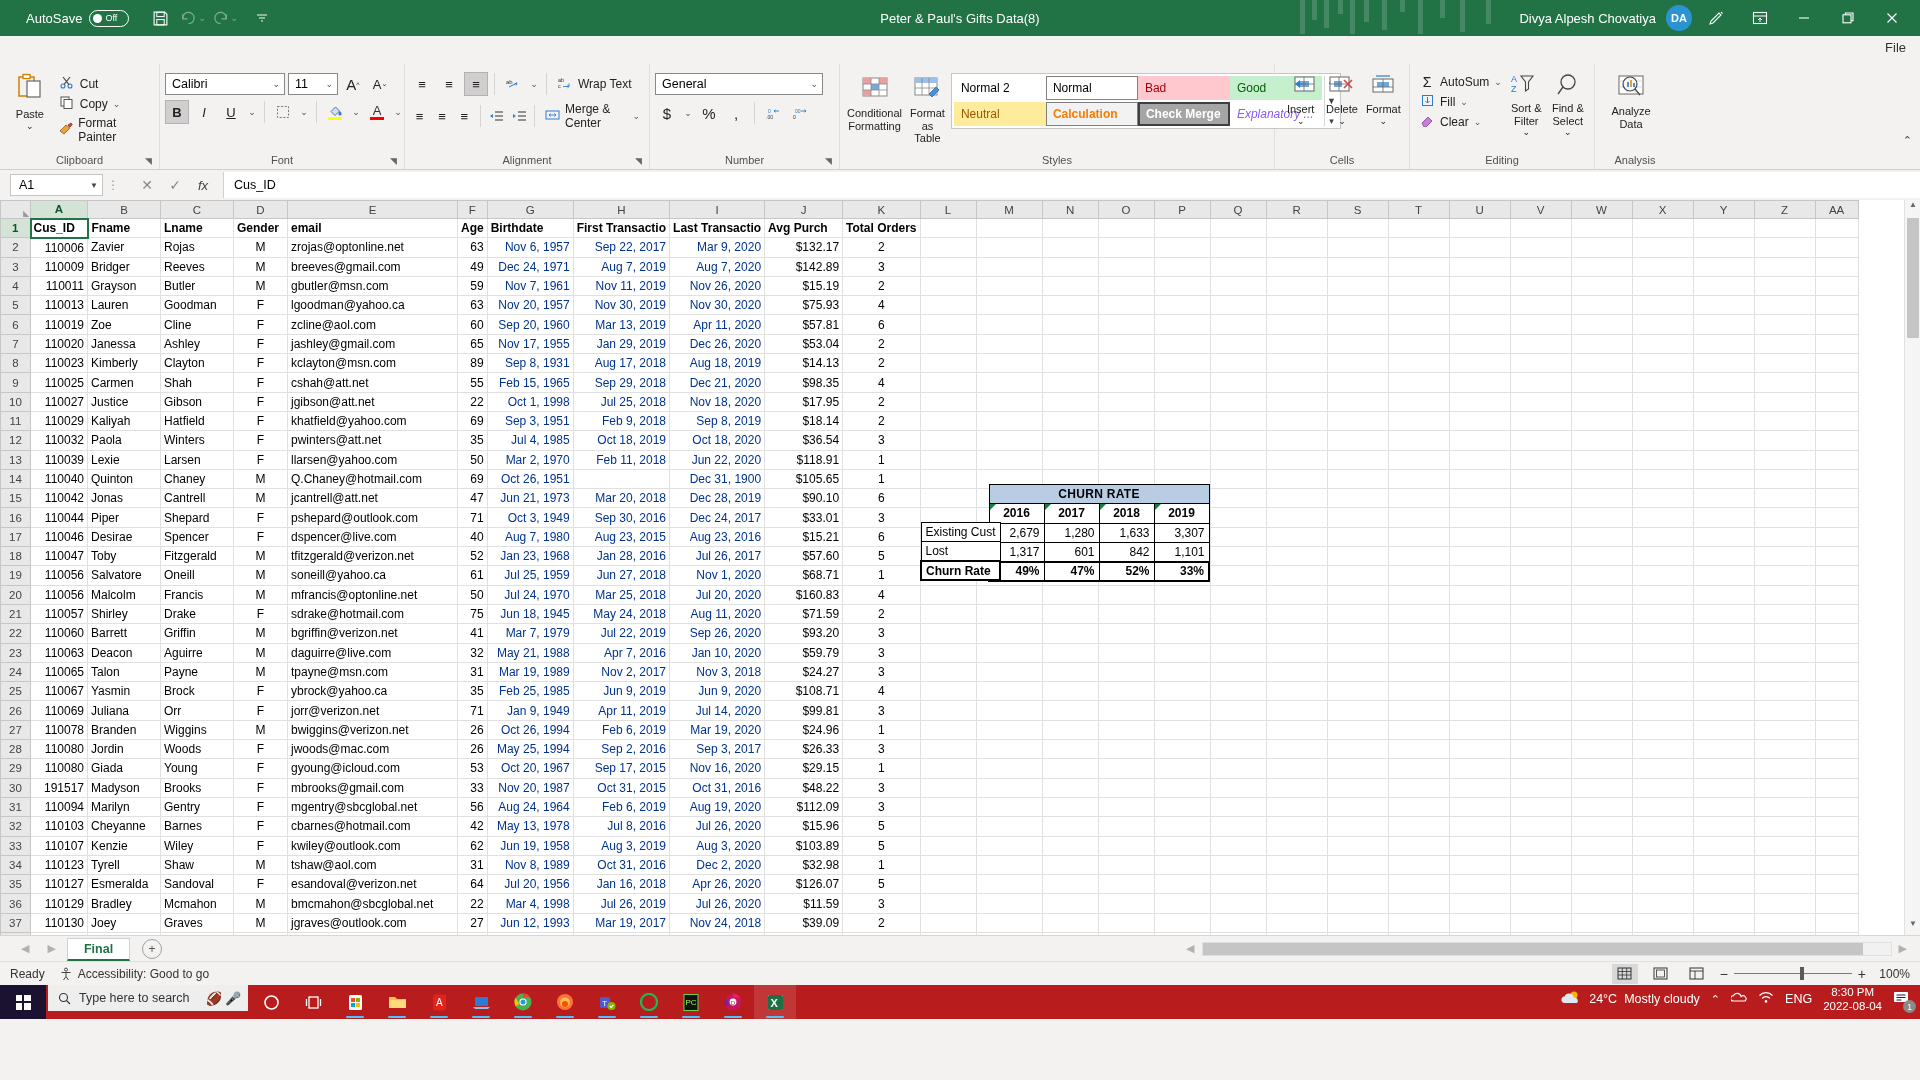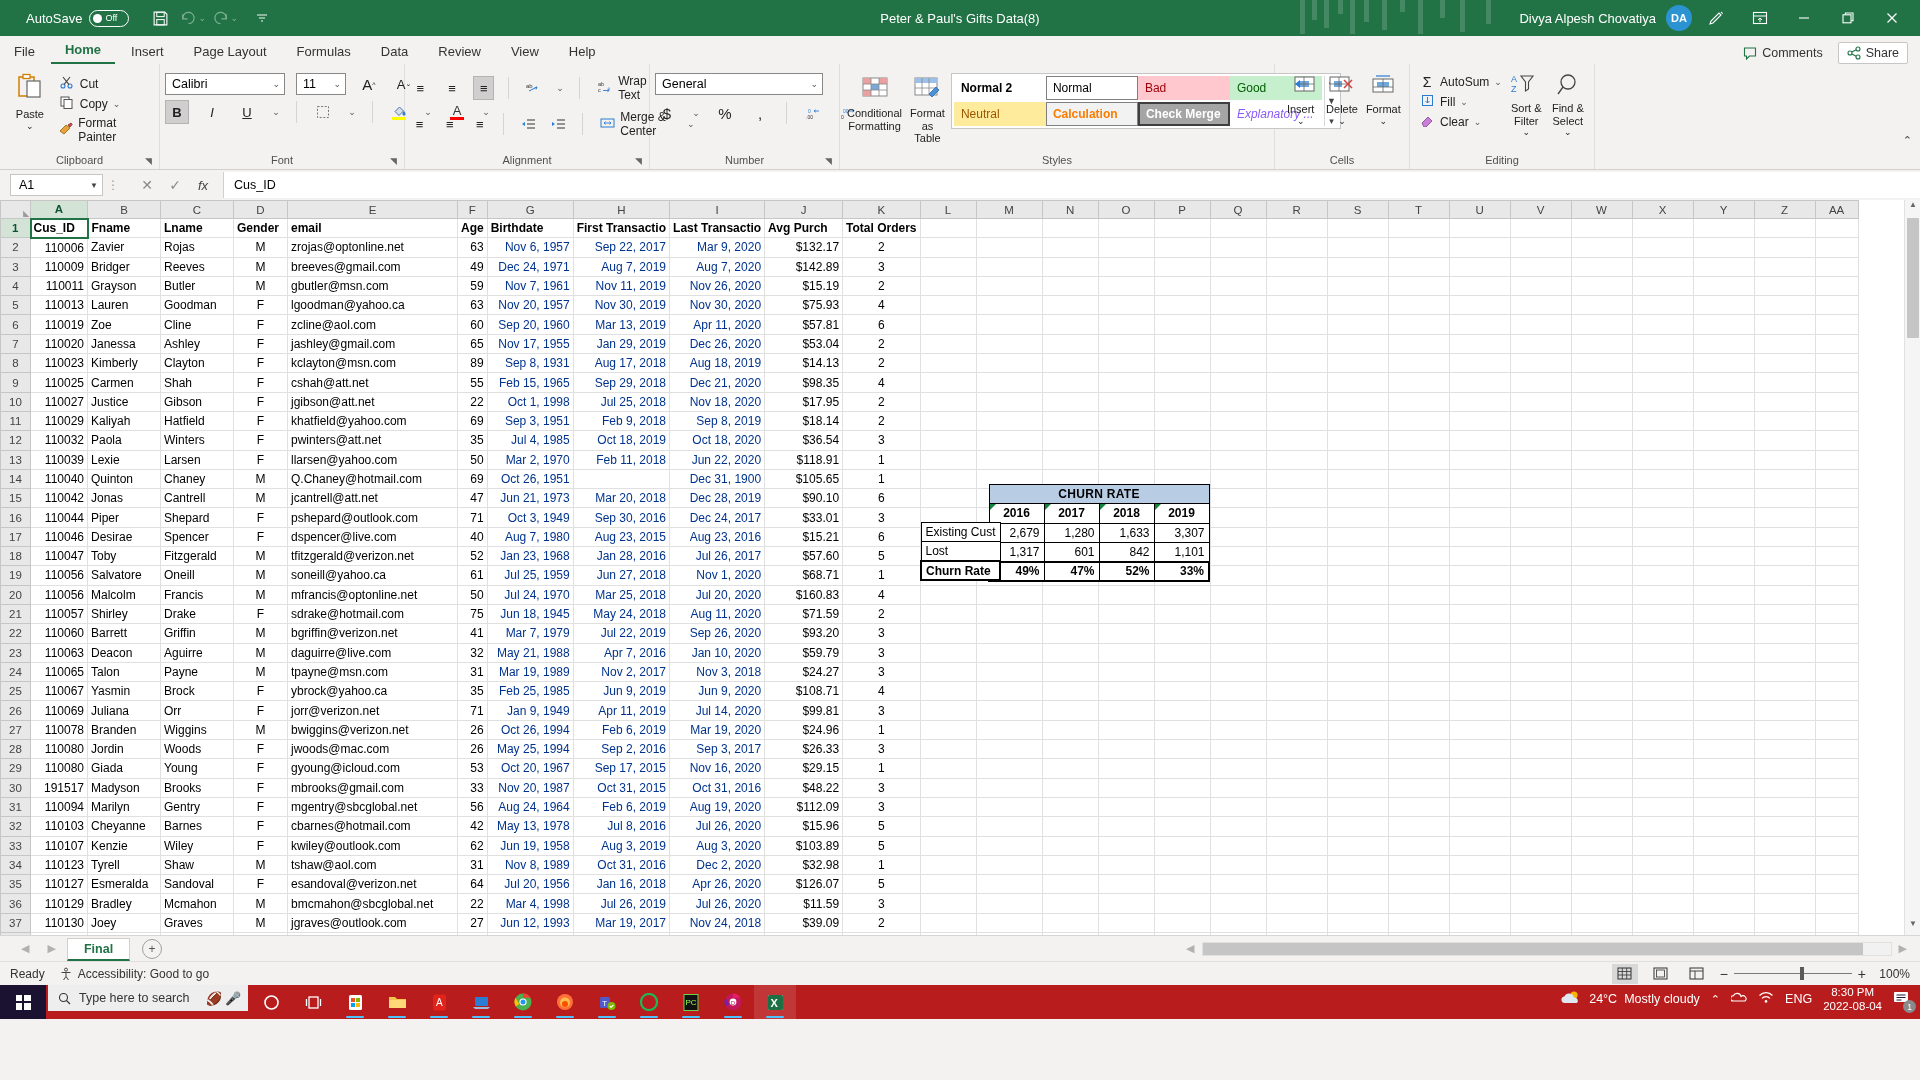--- a/index.html
+++ b/index.html
@@ -34,50 +34,50 @@
   .user-name { font-size:13px; margin-right:6px; }
   .avatar {
     width:26px;height:26px;border-radius:50%;background:#2b93d1;color:#fff;
     font-size:11px;display:flex;align-items:center;justify-content:center;font-weight:bold;
   }
   .wbtn { width:40px;height:30px;display:flex;align-items:center;justify-content:center;font-size:14px;}
   
   .deco { position:absolute; right:330px; top:0; width:300px; height:36px; overflow:hidden; opacity:.16;}
   .deco i { position:absolute; background:#fff; width:5px; top:-6px; height:40px; display:block;}
   
-  .tabsbar { height:28px; background:#f3f2f1; display:flex; align-items:flex-end; gap:2px;}
+  .tabsbar { height:28px; background:#f3f2f1; display:flex; align-items:flex-end; padding-left:8px; gap:2px;flex-direction:column;}
   .tab { padding:4px 14px 5px; font-size:13px; color:#333; cursor:default; border-radius:3px 3px 0 0;}
   .tab.active { color:#217346; font-weight:bold; border-bottom:2.5px solid #217346; }
   .tabs-right { margin-left:auto; display:flex; gap:6px; padding-right:12px; align-items:center;}
   .tr-btn { display:flex; align-items:center; gap:5px; font-size:12.5px; color:#333; padding:3px 8px; border:1px solid transparent;}
   .tr-btn.share { border:1px solid #c8c6c4; border-radius:2px; background:#fff;}
   
   .ribbon { height:106px; background:#f3f2f1; display:flex; border-bottom:1px solid #d2d0ce; position:relative;}
   .grp { display:flex; flex-direction:column; position:relative; padding:3px 5px 0; border-right:1px solid #dededd;}
   .grp-body { display:flex; flex:1; align-items:flex-start; padding-top:3px;}
   .grp-label { text-align:center; font-size:11px; color:#505050; padding-bottom:3px; position:relative;}
   .grp-label .dlg { position:absolute; right:2px; bottom:3px; font-size:9px; color:#666;}
   .bigbtn { width:54px; display:flex; flex-direction:column; align-items:center; padding:3px 2px; font-size:11px; text-align:center; color:#222; line-height:1.15;}
   .bigbtn .g { font-size:24px; line-height:26px;}
   .smrow { display:flex; align-items:center; gap:5px; font-size:12px; padding:2px 4px; color:#222;}
   .smrow .g { width:16px; text-align:center; }
   
-  .fontrow1 { display:flex; align-items:center; gap:11px; }
+  .fontrow1 { display:flex; align-items:center; gap:3px; }
   .selbox { height:22px; border:1px solid #8a8886; background:#fff; display:flex; align-items:center; padding:0 4px 0 6px; font-size:12.5px; justify-content:space-between;}
   .iconbtn { width:24px;height:24px;display:flex;align-items:center;justify-content:center;font-size:13px;color:#222;}
   .iconbtn.on { background:#d0cece; border:1px solid #b5b3b1;}
   .sep { width:1px; background:#d6d4d2; height:22px; margin:0 3px;}
   
   .stylegal { display:flex; border:1px solid #c8c6c4; background:#fff; padding:2px;}
   .stylecol { display:flex; flex-direction:column; gap:2px;}
   .stylecell {
     width:92px;height:24px;display:flex;align-items:center;padding-left:6px;
     font-size:12px; border:1px solid transparent; white-space:nowrap; overflow:hidden;
   }
-  .sc-normal2 { background:#fff;font-weight:bold; }
+  .sc-normal2 { background:#fff; }
   .sc-neutral { background:#ffeb9c; color:#9c5700;}
   .sc-normal { background:#fff; border:1px solid #808080;}
   .sc-calc { background:#f2f2f2; border:1px solid #808080; color:#fa7d00; font-weight:bold;}
   .sc-bad { background:#ffc7ce; color:#9c0006;}
   .sc-check { background:#a5a5a5; color:#fff; border:2px solid #3f3f3f; font-weight:bold;}
   .sc-good { background:#c6efce; color:#006100;}
   .sc-expl { background:#fff; color:#8b5cf6; font-style:italic;}
   .galarrows { display:flex; flex-direction:column; justify-content:space-between; width:14px; border-left:1px solid #d7d7d7; margin-left:2px;}
   .galarrows span { font-size:9px; text-align:center; color:#444;}
   
@@ -617,20 +617,39 @@
               <path d="M8 14L3 21" stroke="#444" stroke-width="1.3"></path>
             </svg>
         </span>
         <span>Find &amp; Select</span>
         <span style="font-size:9px">⌄</span>
       </div>
     </div>
     <div class="grp-label">Editing</div>
   </div>
 
+  <div class="grp" style="width:80px;border-right:none">
+    <div class="grp-body" style="padding-top:4px">
+      <div class="bigbtn" style="width:62px">
+        <span class="g">
+          <svg width="30" height="26" viewBox="0 0 30 26">
+              <rect x="3" y="2" width="24" height="18" fill="#fff" stroke="#666" stroke-width="1"></rect>
+              <path d="M3 7h24M3 13h24M11 2v18M19 2v18" stroke="#ccc" stroke-width=".8"></path>
+              <circle cx="14" cy="10" r="7" fill="#f7f7f7" stroke="#444" stroke-width="1.2"></circle>
+              <rect x="11" y="8" width="2" height="5" fill="#4a90d9"></rect>
+              <rect x="14" y="6" width="2" height="7" fill="#e8a33d"></rect>
+              <rect x="17" y="9" width="2" height="4" fill="#4a90d9"></rect>
+              <path d="M19 15l5 6" stroke="#444" stroke-width="1.2"></path>
+            </svg>
+        </span>
+        <span>Analyze Data</span>
+      </div>
+    </div>
+    <div class="grp-label">Analysis</div>
+  </div>
   <div style="position:absolute;right:8px;bottom:22px;font-size:11px;color:#444">⌃</div>
 </div>
 
 <div class="fbar">
   <div class="namebox">
     <span>A1</span>
     <span style="font-size:8px;color:#444">▼</span>
   </div>
   <span class="vdots">⋮</span>
   <div class="fbtns">

